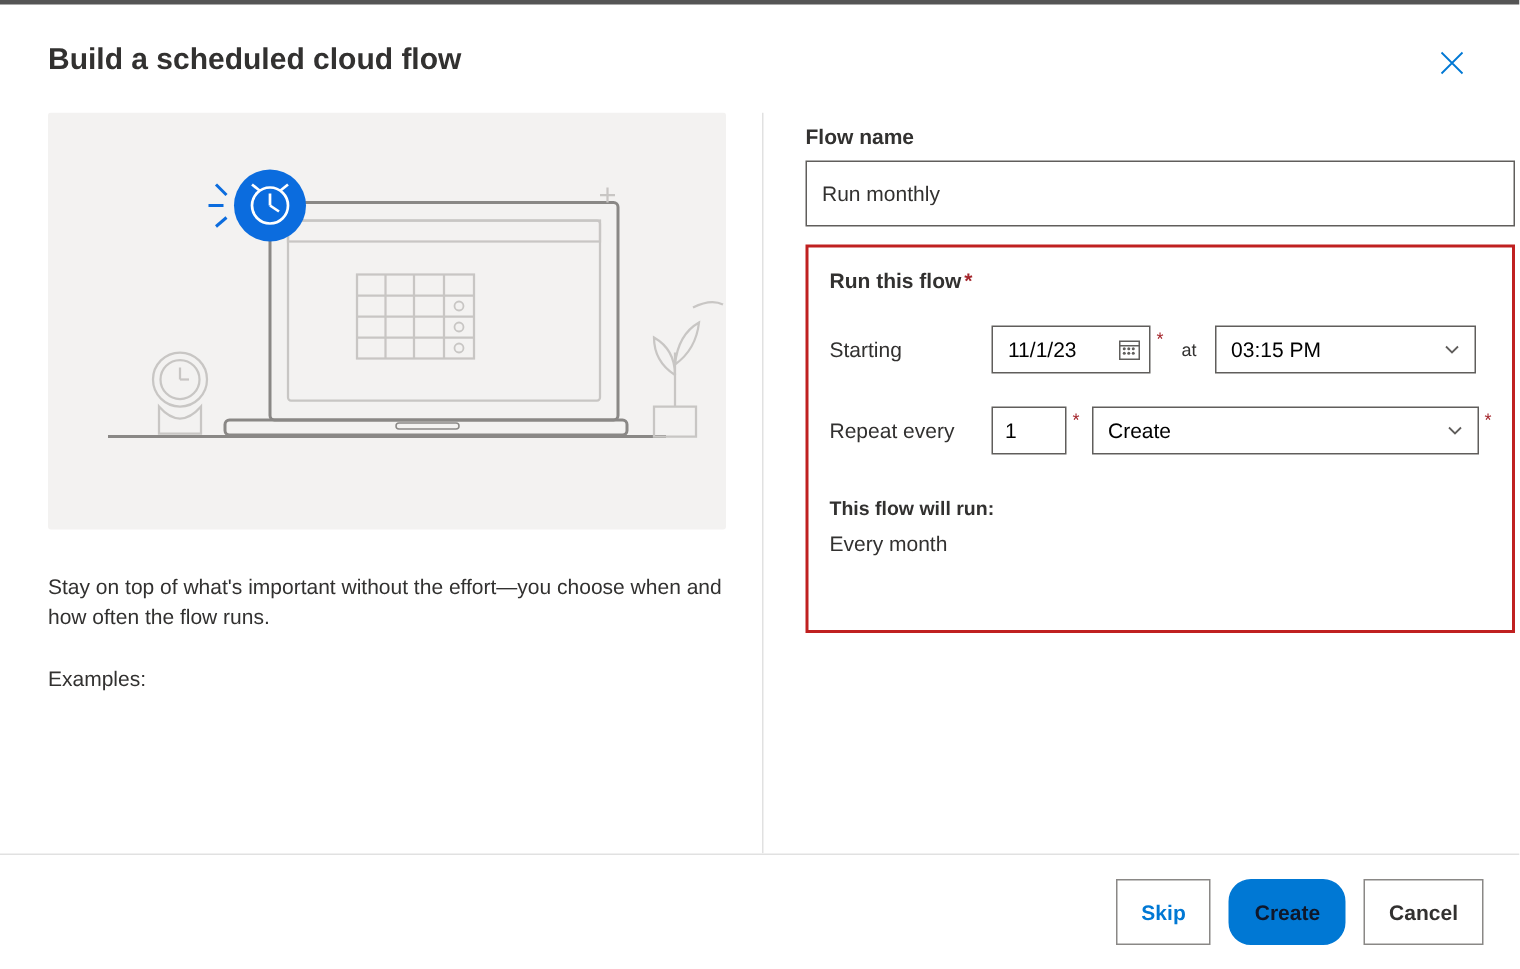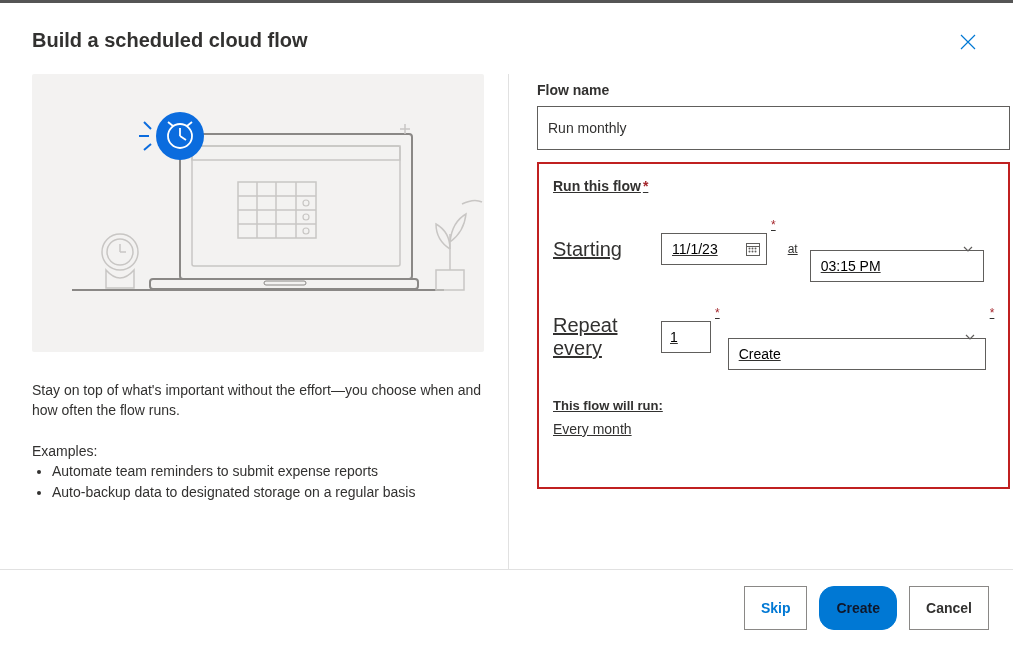--- a/index.html
+++ b/index.html
@@ -95,40 +95,39 @@
       border: 1px solid #605e5c;
       padding: 0 10px;
       font-size: 14px;
       font-family: inherit;
       color: #323130;
     }
     .highlight-box {
       border: 2px solid #c02020;
       margin-top: 12px;
       padding: 14px 14px 50px 14px;
-      text-decoration: underline;
     }
     .section-heading {
       font-size: 14px;
       font-weight: 600;
       color: #323130;
     }
     .req-star {
       color: #a4262c;
       margin-left: 2px;
     }
     .row {
       display: flex;
       align-items: center;
       margin-top: 22px;
       gap: 8px;
     }
     .row-label {
       width: 100px;
-      font-size: 20px;
+      font-size: 14px;
       color: #323130;
     }
     .date-wrap {
       position: relative;
       display: flex;
       align-items: center;
     }
     .date-input {
       width: 106px;
       height: 32px;
@@ -156,21 +155,20 @@
     }
     .select-input {
       height: 32px;
       border: 1px solid #605e5c;
       padding: 0 28px 0 10px;
       font-size: 14px;
       font-family: inherit;
       background: #fff;
       text-align: left;
       cursor: pointer;
-      margin-top: 34px;
     }
     .time-select { width: 174px; }
     .chev {
       position: absolute;
       right: 10px;
       pointer-events: none;
       color: #605e5c;
     }
     .num-input {
       width: 50px;
@@ -292,24 +290,20 @@
           <path d="M430 130 Q 442 124 450 128" fill="none" stroke="#c8c6c4" stroke-width="1.5"></path>
 
           <line x1="368" y1="55" x2="378" y2="55" stroke="#c8c6c4" stroke-width="1.5"></line>
           <line x1="373" y1="50" x2="373" y2="60" stroke="#c8c6c4" stroke-width="1.5"></line>
         </svg>
       </div>
 
       <p class="desc-text">Stay on top of what's important without the effort—you choose when and how often the flow runs.</p>
 
       <p class="examples-heading">Examples:</p>
-      <ul class="examples-list">
-        <li>Automate team reminders to submit expense reports</li>
-        <li>Auto-backup data to designated storage on a regular basis</li>
-      </ul>
     </div>
 
     <div class="right-col">
       <div class="field-label">Flow name</div>
       <input class="text-input" type="text" value="Run monthly" style="">
 
       <div class="highlight-box">
         <div class="section-heading">
           <span>Run this flow</span><span class="req-star">*</span>
         </div>

